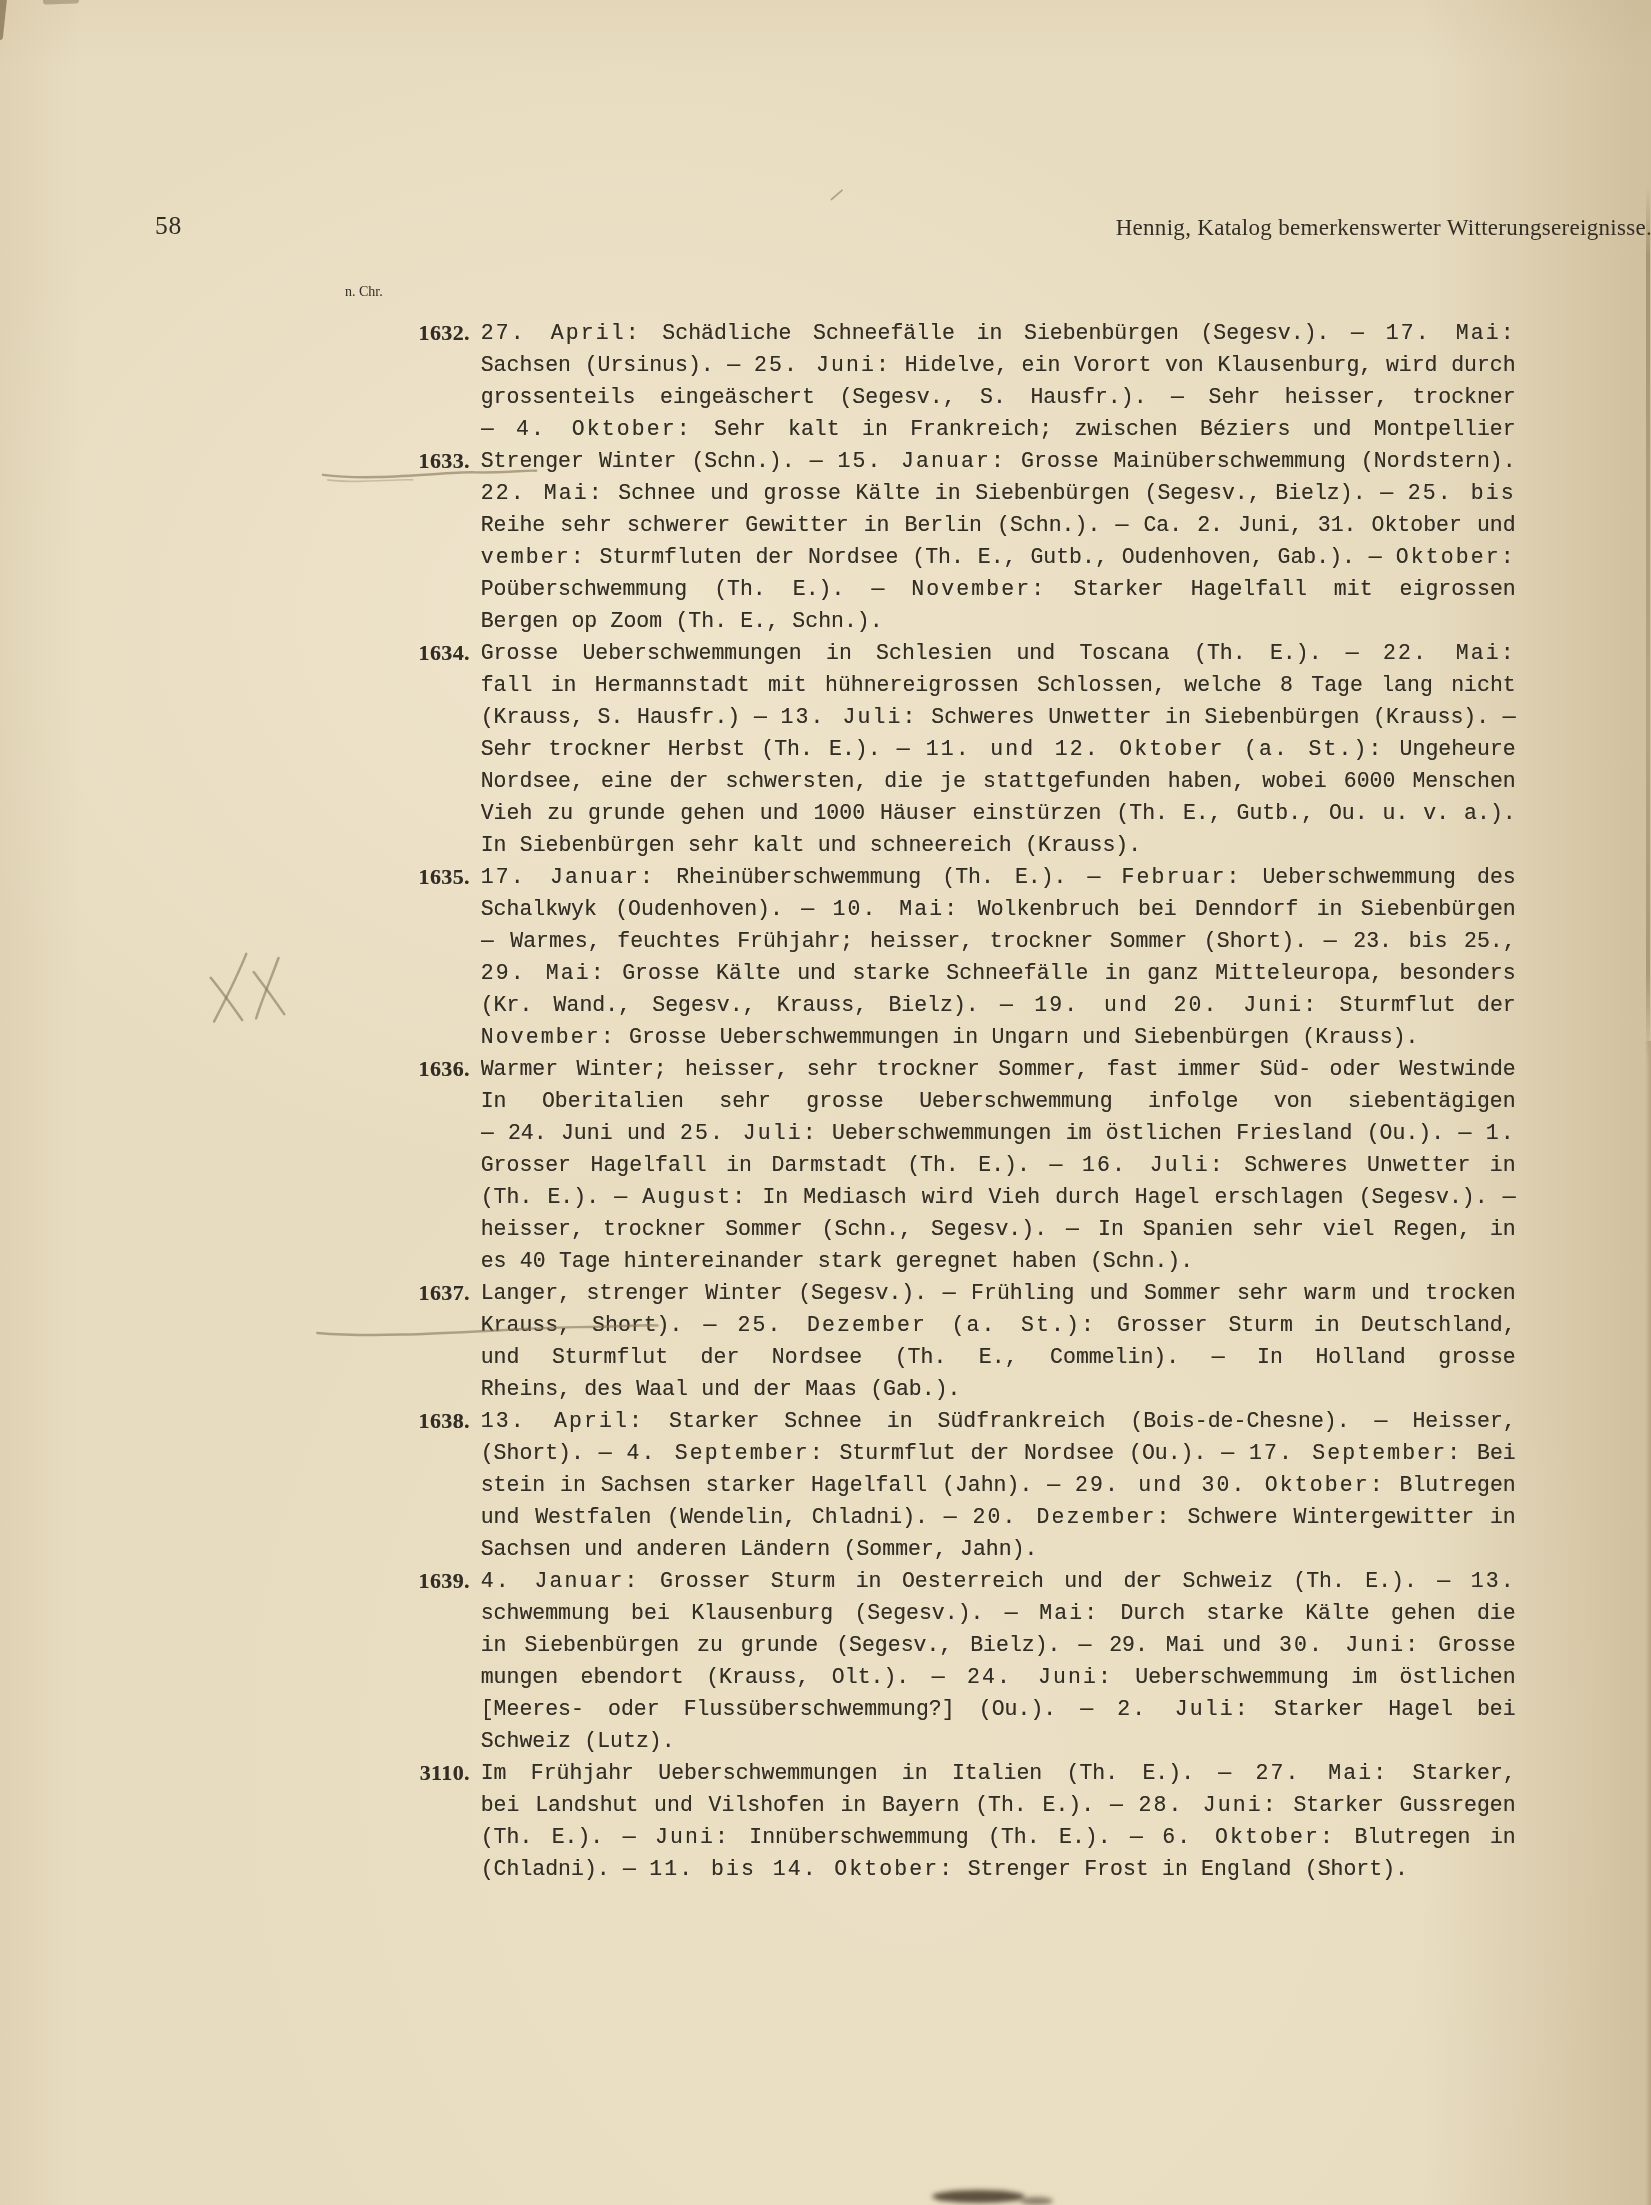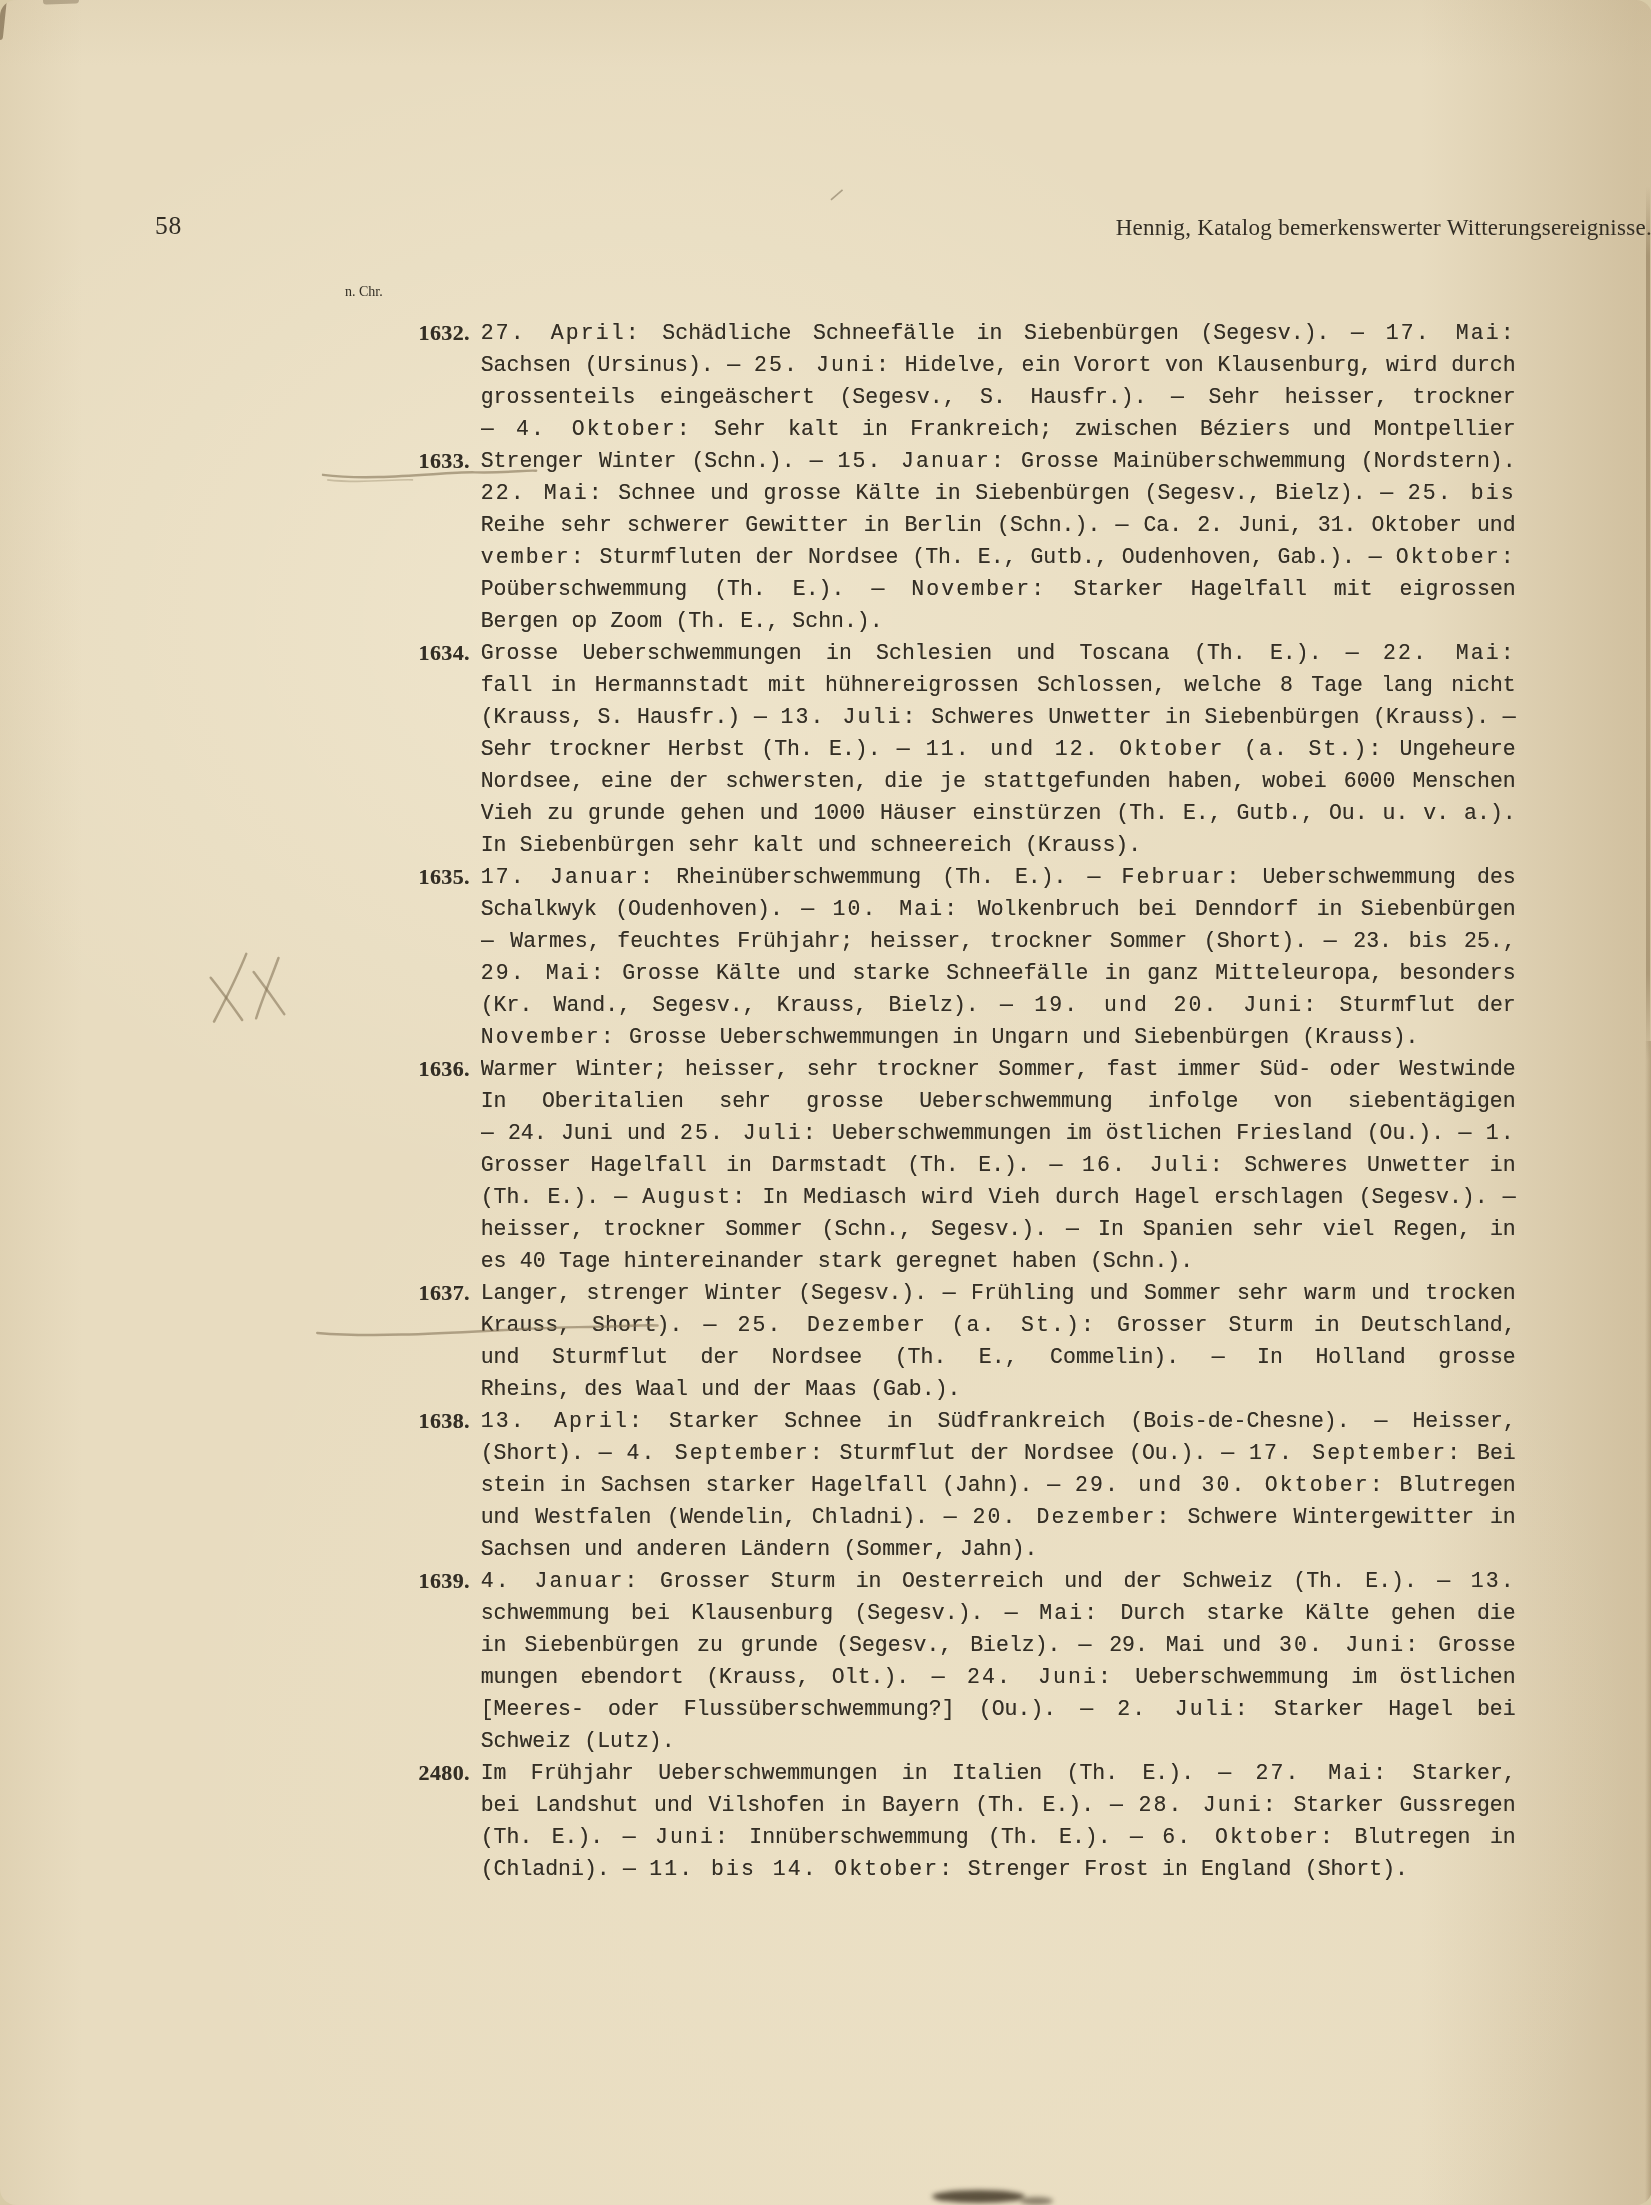--- a/index.html
+++ b/index.html
@@ -8,21 +8,20 @@
     width:1652px;height:2205px;
     overflow:hidden;
     font-family:"Liberation Serif","DejaVu Serif",serif;
     color:#332e25;
     background:
       radial-gradient(1074px 826px at 38% 28%, rgba(255,250,232,.30), rgba(255,250,232,0) 70%),
       radial-gradient(991px 1156px at 55% 80%, rgba(250,243,220,.18), rgba(250,243,220,0) 75%),
       linear-gradient(to right, rgba(190,168,128,.20), rgba(190,168,128,0) 5%, rgba(190,168,128,0) 86%, rgba(150,122,76,.28) 99%),
       linear-gradient(to bottom, rgba(190,168,128,.12), rgba(190,168,128,0) 3%),
       #e8dcc0;
-    border-radius: 16px;
   }
   .pagenum{
     position:absolute;left:155px;top:211px;
     font-size:25.6px;letter-spacing:0.8px;
   }
   .runtitle{
     position:absolute;left:0;top:215px;width:1652px;
     text-align:right;text-indent:91px;
     font-size:23px;letter-spacing:0.3px;
   }
@@ -165,21 +164,21 @@
         <div class="ebody">
           <div class="line just"><span class="sp">4. Januar:</span> Grosser Sturm in Oesterreich und der Schweiz (Th. E.). — <span class="sp">13. Januar:</span> Ueber-</div>
           <div class="line just">schwemmung bei Klausenburg (Segesv.). — <span class="sp">Mai:</span> Durch starke Kälte gehen die Weinstöcke</div>
           <div class="line just">in Siebenbürgen zu grunde (Segesv., Bielz). — 29. Mai und <span class="sp">30. Juni:</span> Grosse Ueberschwem-</div>
           <div class="line just">mungen ebendort (Krauss, Olt.). — <span class="sp">24. Juni:</span> Ueberschwemmung im östlichen Friesland</div>
           <div class="line just">[Meeres- oder Flussüberschwemmung?] (Ou.). — <span class="sp">2. Juli:</span> Starker Hagel bei Liestal in der</div>
           <div class="line">Schweiz (Lutz).</div>
         </div>
       </div>
       <div class="entry">
-        <div class="year">2480.</div>
+        <div class="year">3110.</div>
         <div class="ebody">
           <div class="line just">Im Frühjahr Ueberschwemmungen in Italien (Th. E.). — <span class="sp">27. Mai:</span> Starker, knietiefer Hagel</div>
           <div class="line just">bei Landshut und Vilshofen in Bayern (Th. E.). — <span class="sp">28. Juni:</span> Starker Gussregen in Stuttgart</div>
           <div class="line just">(Th. E.). — <span class="sp">Juni:</span> Innüberschwemmung (Th. E.). — <span class="sp">6. Oktober:</span> Blutregen in Brüssel</div>
           <div class="line">(Chladni). — <span class="sp">11. bis 14. Oktober:</span> Strenger Frost in England (Short).</div>
         </div>
       </div>
     </div>
 
   <svg class="marks" width="1652" height="2205" viewBox="0 0 2000 2670">

